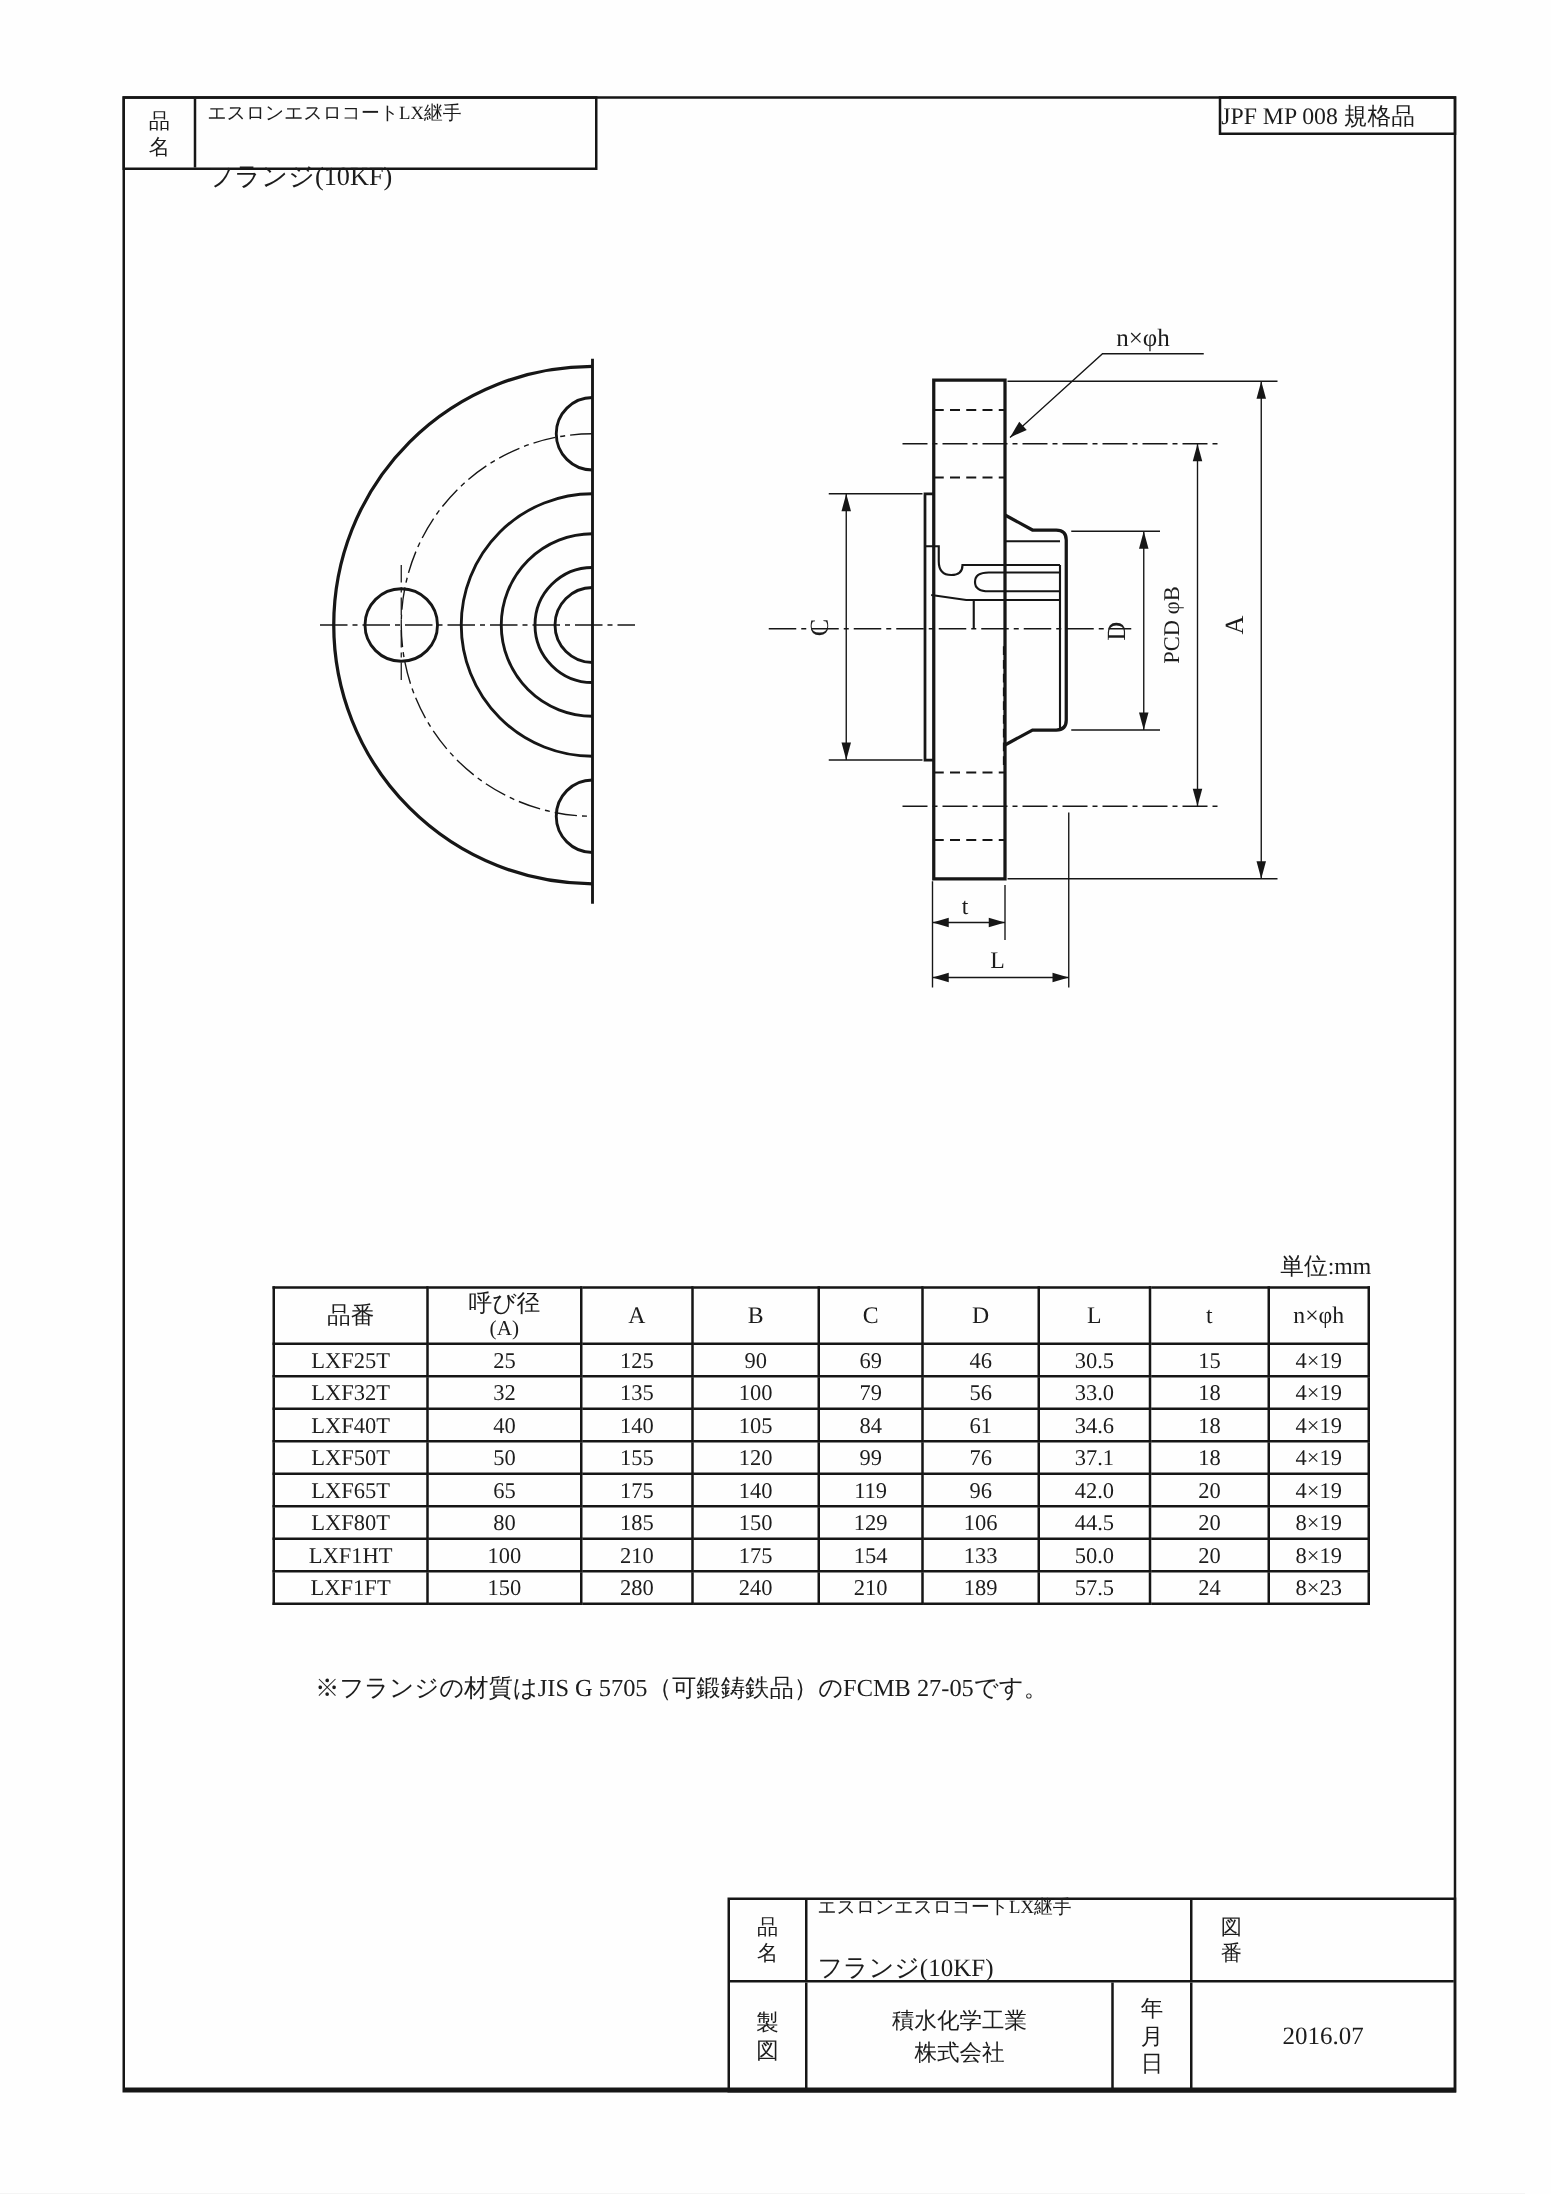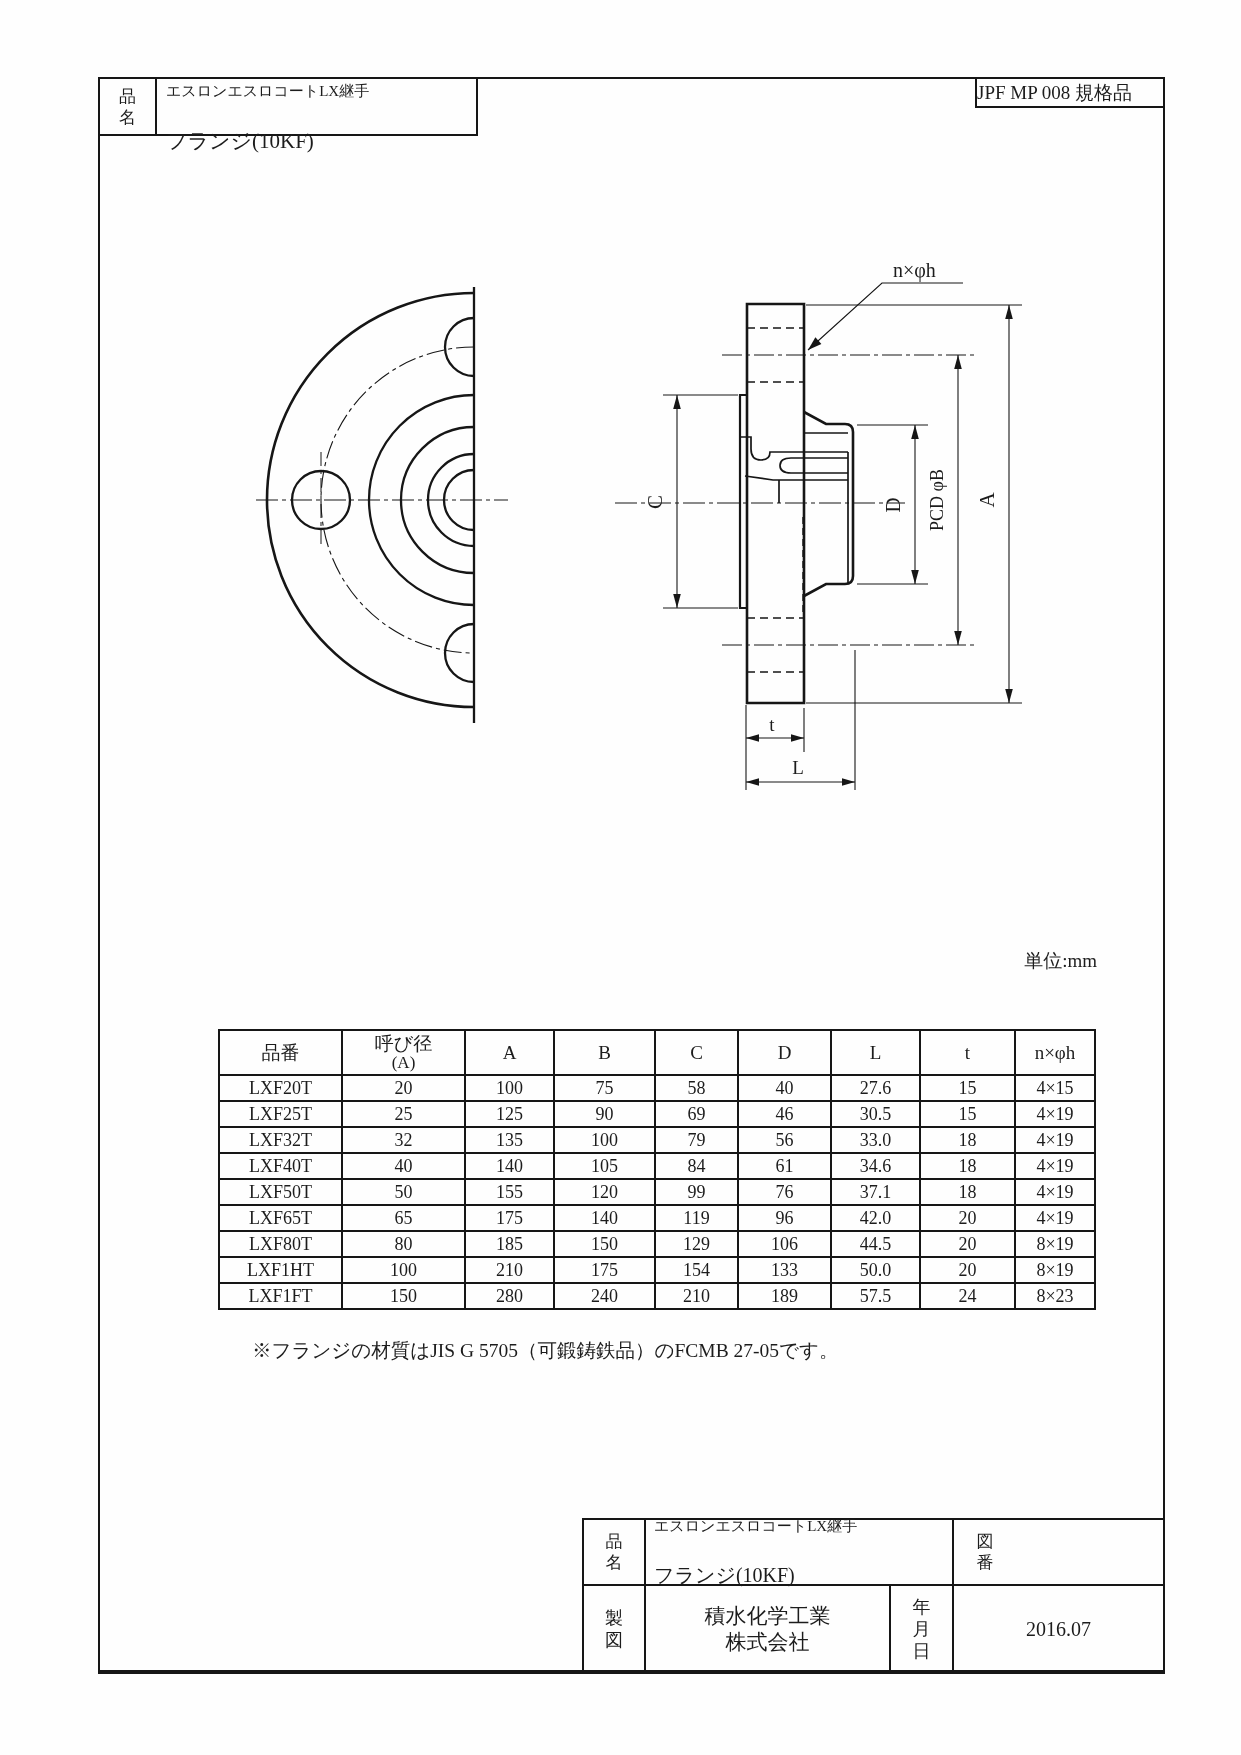--- a/index.html
+++ b/index.html
@@ -30,21 +30,21 @@
   
   .standard-box{
     position:absolute;left:975px;top:77px;width:190px;height:31px;
     border:2px solid #161616;box-sizing:border-box;
     display:flex;align-items:center;justify-content:flex-start;font-size:19px;
   }
   
   .drawing-svg{position:absolute;left:180px;top:215px;}
   .drawing-svg text{font-family:"Liberation Serif","DejaVu Serif",serif;fill:#1c1c1c;}
   
-  .unit-note{position:absolute;left:900px;top:948px;width:197px;text-align:right;font-size:19px;}
+  .unit-note{position:absolute;left:900px;top:1000px;width:197px;text-align:right;font-size:19px;}
   table.dim-table{
     position:absolute;left:218px;top:1029px;border-collapse:collapse;table-layout:fixed;
   }
   table.dim-table th,table.dim-table td{
     border:2px solid #161616;text-align:center;vertical-align:middle;
     font-weight:normal;padding:0;
   }
   table.dim-table th{height:43px;font-size:19px;line-height:21px;margin-top:16px;}
   table.dim-table td{height:24px;font-size:18px;}
   .nominal-sub{display:block;font-size:17px;line-height:18px;}
@@ -60,21 +60,21 @@
   .bb-row2{flex:1;}
   .bb-cell{box-sizing:border-box;border-right:2px solid #161616;
     display:flex;flex-direction:column;align-items:center;justify-content:center;}
   .bb-cell:last-child{border-right:none;}
   .bb-label{font-size:17px;line-height:21px;}
   .bb-label2{font-size:18px;line-height:22px;}
   .bb-product{align-items:flex-start;padding-left:8px;}
   .bb-product .product-line1{font-size:15px;line-height:19px;}
   .bb-product .product-line2{font-size:20px;line-height:25px;}
   .drawing-number{font-family:"Liberation Sans","DejaVu Sans",sans-serif;font-weight:bold;font-size:21px;}
-  .company{font-size:21px;line-height:26px;text-align:left;}
+  .company{font-size:18px;line-height:26px;text-align:left;}
   .date-val{font-size:20px;text-align:center;}
 </style>
 </head>
 <body>
 
 <div class="page">
   <div class="page-border"></div>
 
   <div class="title-box">
     <div class="label-cell">
@@ -207,31 +207,20 @@
         <th>B</th>
         <th>C</th>
         <th>D</th>
         <th>L</th>
         <th>t</th>
         <th>n×φh</th>
       </tr>
     </thead>
     <tbody>
         <tr>
-          <td>LXF20T</td>
-          <td>20</td>
-          <td>100</td>
-          <td>75</td>
-          <td>58</td>
-          <td>40</td>
-          <td>27.6</td>
-          <td>15</td>
-          <td>4×15</td>
-        </tr>
-        <tr>
           <td>LXF25T</td>
           <td>25</td>
           <td>125</td>
           <td>90</td>
           <td>69</td>
           <td>46</td>
           <td>30.5</td>
           <td>15</td>
           <td>4×19</td>
         </tr>

